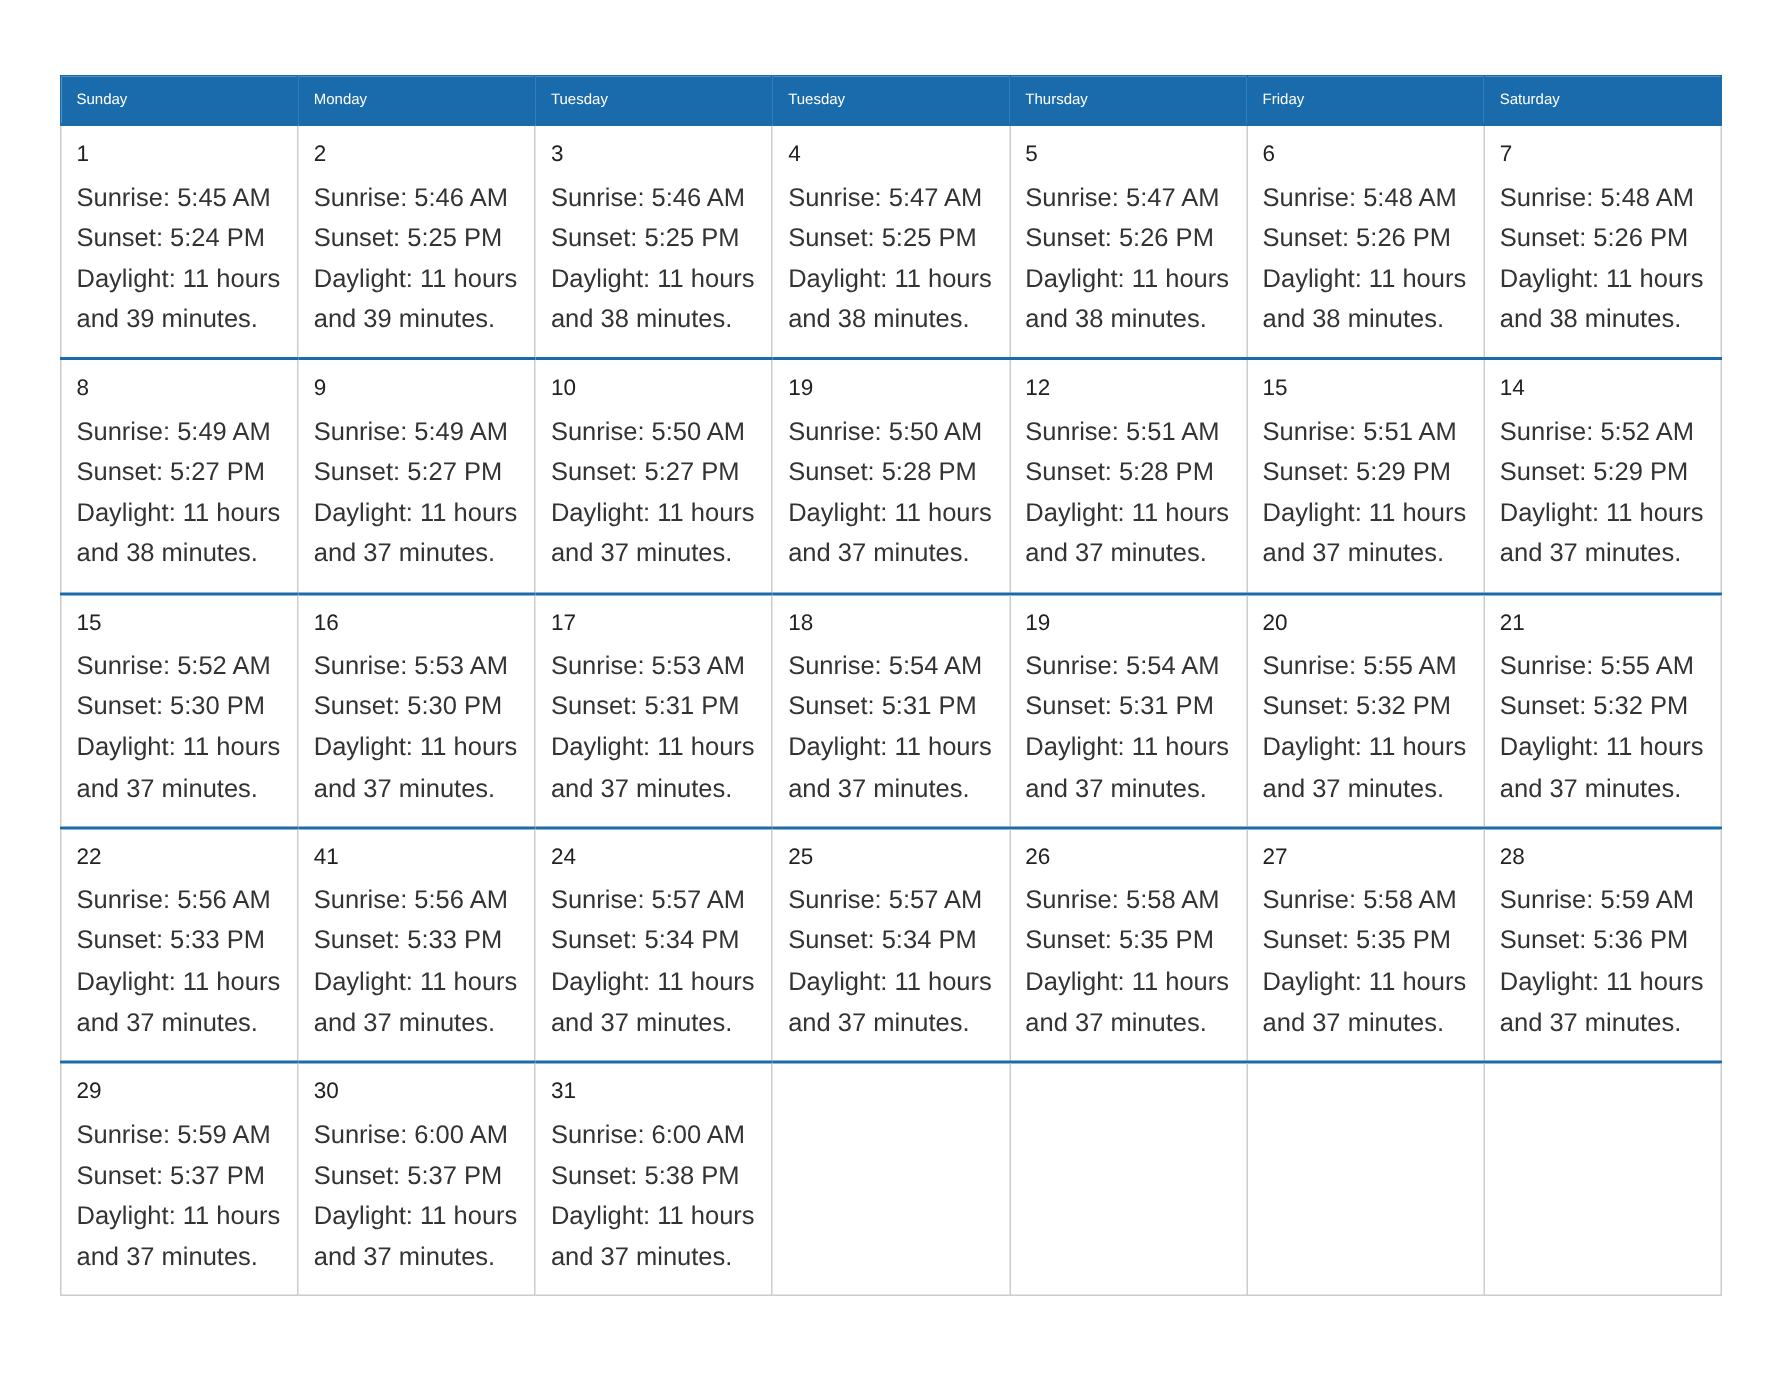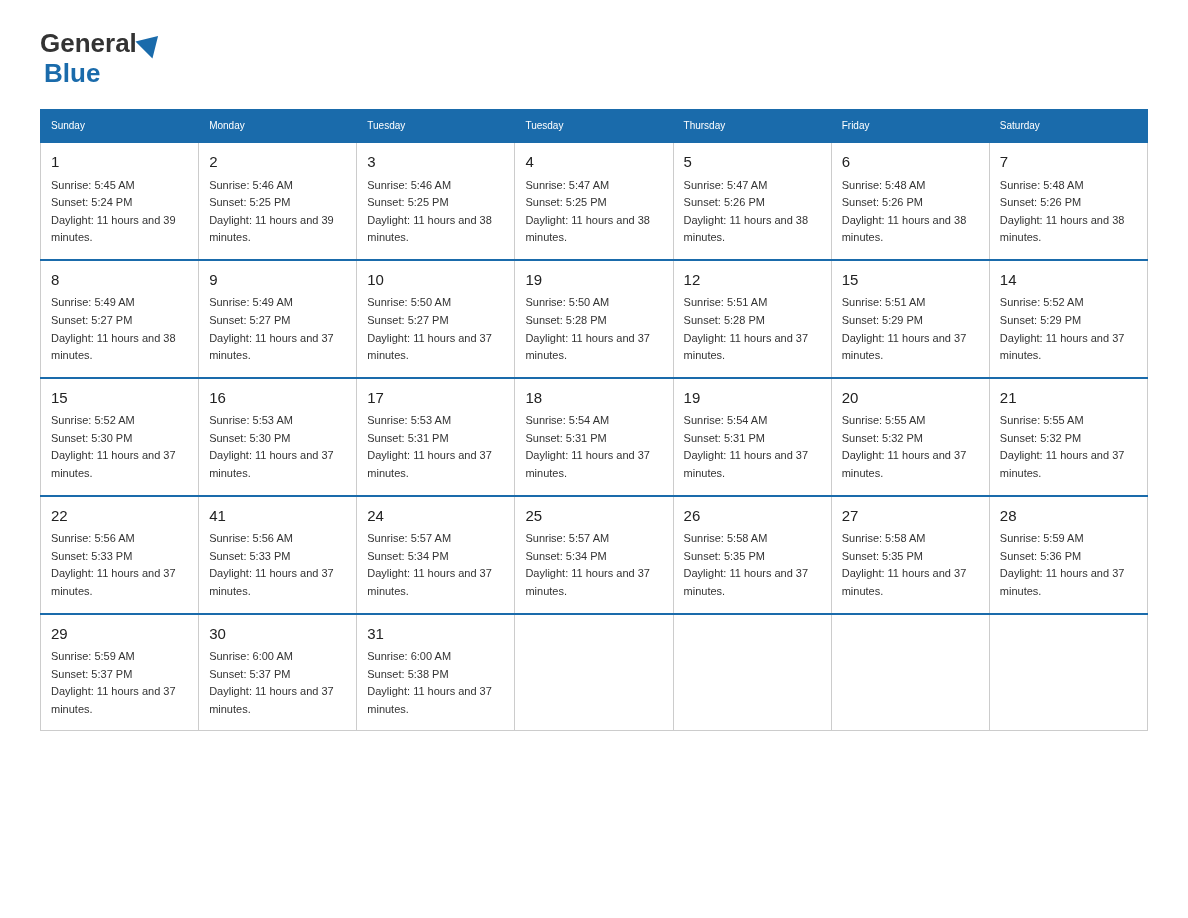--- a/index.html
+++ b/index.html
@@ -83,39 +83,32 @@
       line-height: 1.5;
       color: #222;
       width: 14.28%;
     }
     tbody tr td .day-number {
       font-size: 15px;
       font-weight: normal;
       margin-bottom: 3px;
     }
     tbody tr td .day-info {
-      font-size: 11px;
+      font-size: 17px;
       color: #333;
       line-height: 1.6;
     }
     tbody tr td.empty {
       border-top: 2px solid #1a6bab;
     }
   </style>
 </head>
 <body>
 
 <div class="header-row">
-  <div class="logo">
-    <div class="logo-top">
-      <span class="logo-general">General</span>
-      <span class="logo-triangle"></span>
-    </div>
-    <span class="logo-blue">Blue</span>
-  </div>
 </div>
 
 <table>
   <thead>
     <tr>
     <th>Sunday</th>
         <th>Monday</th>
         <th>Tuesday</th>
         <th>Tuesday</th>
         <th>Thursday</th>

